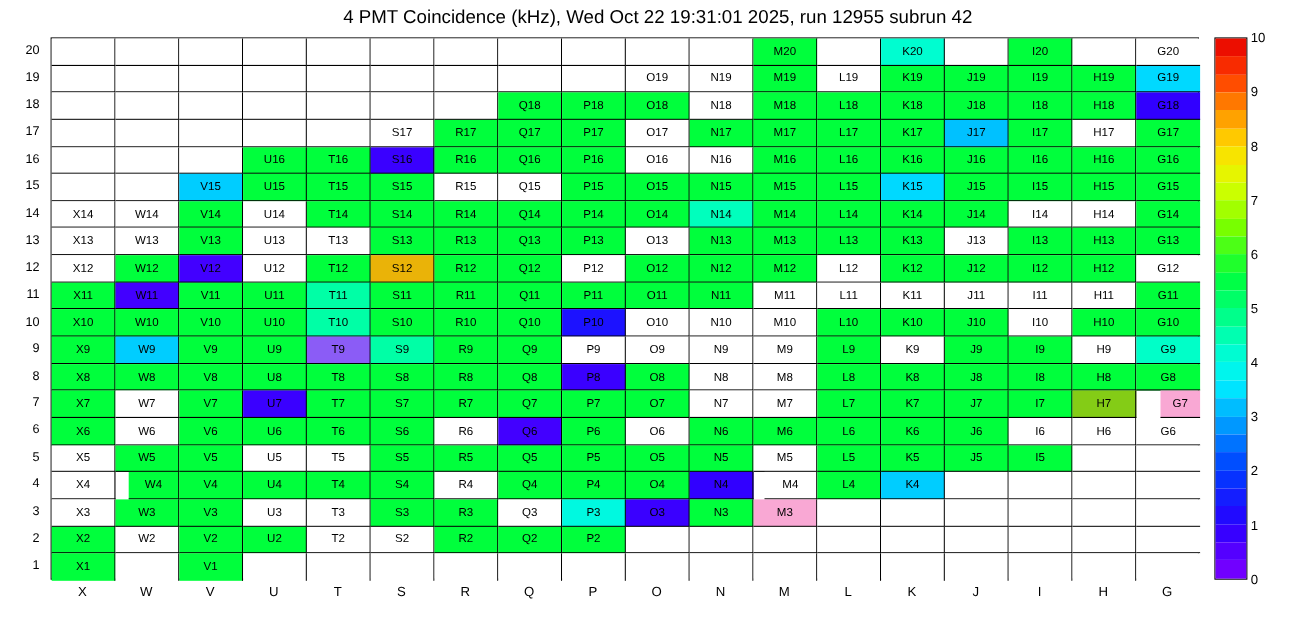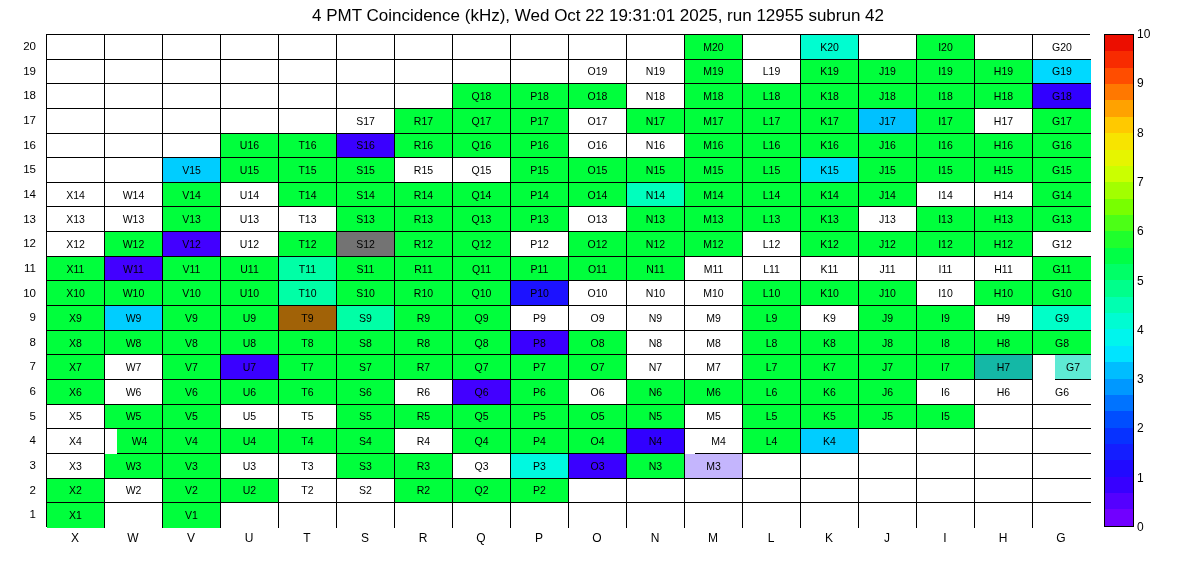--- a/index.html
+++ b/index.html
@@ -200,21 +200,21 @@
         <div class="cell" style="background: rgb(0, 255, 60);">K13</div>
         <div class="cell" style="background: rgb(255, 255, 255);">J13</div>
         <div class="cell" style="background: rgb(0, 255, 60);">I13</div>
         <div class="cell" style="background: rgb(0, 255, 60);">H13</div>
         <div class="cell lastcol" style="background: rgb(0, 255, 60);">G13</div>
         <div class="cell" style="background: rgb(255, 255, 255);">X12</div>
         <div class="cell" style="background: rgb(0, 255, 60);">W12</div>
         <div class="cell" style="background: rgb(66, 0, 255); color: rgb(0, 0, 0);">V12</div>
         <div class="cell" style="background: rgb(255, 255, 255);">U12</div>
         <div class="cell" style="background: rgb(0, 255, 60);">T12</div>
-        <div class="cell" style="background: #737373;">S12</div>
+        <div class="cell" style="background: #eab308;">S12</div>
         <div class="cell" style="background: rgb(0, 255, 60);">R12</div>
         <div class="cell" style="background: rgb(0, 255, 60);">Q12</div>
         <div class="cell" style="background: rgb(255, 255, 255);">P12</div>
         <div class="cell" style="background: rgb(0, 255, 60);">O12</div>
         <div class="cell" style="background: rgb(0, 255, 60);">N12</div>
         <div class="cell" style="background: rgb(0, 255, 60);">M12</div>
         <div class="cell" style="background: rgb(255, 255, 255); text-align: right;">L12</div>
         <div class="cell" style="background: rgb(0, 255, 60);">K12</div>
         <div class="cell" style="background: rgb(0, 255, 60);">J12</div>
         <div class="cell" style="background: rgb(0, 255, 60);">I12</div>
@@ -253,21 +253,21 @@
         <div class="cell" style="background: rgb(0, 255, 60);">L10</div>
         <div class="cell" style="background: rgb(0, 255, 60);">K10</div>
         <div class="cell" style="background: rgb(0, 255, 60);">J10</div>
         <div class="cell" style="background: rgb(255, 255, 255);">I10</div>
         <div class="cell" style="background: rgb(0, 255, 60);">H10</div>
         <div class="cell lastcol" style="background: rgb(0, 255, 60);">G10</div>
         <div class="cell" style="background: rgb(0, 255, 60);">X9</div>
         <div class="cell" style="background: rgb(0, 205, 255);">W9</div>
         <div class="cell" style="background: rgb(0, 255, 60);">V9</div>
         <div class="cell" style="background: rgb(0, 255, 60);">U9</div>
-        <div class="cell" style="background: #a16207;">T9</div>
+        <div class="cell" style="background: #8b5cf6;">T9</div>
         <div class="cell" style="background: rgb(0, 255, 166);">S9</div>
         <div class="cell" style="background: rgb(0, 255, 60);">R9</div>
         <div class="cell" style="background: rgb(0, 255, 60);">Q9</div>
         <div class="cell" style="background: rgb(255, 255, 255);">P9</div>
         <div class="cell" style="background: rgb(255, 255, 255);">O9</div>
         <div class="cell" style="background: rgb(255, 255, 255);">N9</div>
         <div class="cell" style="background: rgb(255, 255, 255);">M9</div>
         <div class="cell" style="background: rgb(0, 255, 60);">L9</div>
         <div class="cell" style="background: rgb(255, 255, 255);">K9</div>
         <div class="cell" style="background: rgb(0, 255, 60);">J9</div>
@@ -301,22 +301,22 @@
         <div class="cell" style="background: rgb(0, 255, 60);">R7</div>
         <div class="cell" style="background: rgb(0, 255, 60);">Q7</div>
         <div class="cell" style="background: rgb(0, 255, 60);">P7</div>
         <div class="cell" style="background: rgb(0, 255, 60);">O7</div>
         <div class="cell" style="background: rgb(255, 255, 255);">N7</div>
         <div class="cell" style="background: rgb(255, 255, 255);">M7</div>
         <div class="cell" style="background: rgb(0, 255, 60);">L7</div>
         <div class="cell" style="background: rgb(0, 255, 60);">K7</div>
         <div class="cell" style="background: rgb(0, 255, 60);">J7</div>
         <div class="cell" style="background: rgb(0, 255, 60);">I7</div>
-        <div class="cell" style="background: #14b8a6;">H7</div>
-        <div class="cell lastcol" style="background: #5eead4; margin-left: 22px;">G7</div>
+        <div class="cell" style="background: #84cc16;">H7</div>
+        <div class="cell lastcol" style="background: #f9a8d4; margin-left: 22px;">G7</div>
         <div class="cell" style="background: rgb(0, 255, 60);">X6</div>
         <div class="cell" style="background: rgb(255, 255, 255);">W6</div>
         <div class="cell" style="background: rgb(0, 255, 60);">V6</div>
         <div class="cell" style="background: rgb(0, 255, 60);">U6</div>
         <div class="cell" style="background: rgb(0, 255, 60);">T6</div>
         <div class="cell" style="background: rgb(0, 255, 60);">S6</div>
         <div class="cell" style="background: rgb(255, 255, 255);">R6</div>
         <div class="cell" style="background: rgb(66, 0, 255); color: rgb(0, 0, 0);">Q6</div>
         <div class="cell" style="background: rgb(0, 255, 60);">P6</div>
         <div class="cell" style="background: rgb(255, 255, 255);">O6</div>
@@ -368,21 +368,21 @@
         <div class="cell" style="background: rgb(0, 255, 60);">W3</div>
         <div class="cell" style="background: rgb(0, 255, 60);">V3</div>
         <div class="cell" style="background: rgb(255, 255, 255);">U3</div>
         <div class="cell" style="background: rgb(255, 255, 255);">T3</div>
         <div class="cell" style="background: rgb(0, 255, 60);">S3</div>
         <div class="cell" style="background: rgb(0, 255, 60);">R3</div>
         <div class="cell" style="background: rgb(255, 255, 255);">Q3</div>
         <div class="cell" style="background: rgb(0, 249, 224);">P3</div>
         <div class="cell" style="background: rgb(58, 0, 255); color: rgb(0, 0, 0);">O3</div>
         <div class="cell" style="background: rgb(0, 255, 60);">N3</div>
-        <div class="cell" style="background: #c4b5fd;">M3</div>
+        <div class="cell" style="background: #f9a8d4;">M3</div>
         <div class="cell"></div>
         <div class="cell"></div>
         <div class="cell"></div>
         <div class="cell"></div>
         <div class="cell"></div>
         <div class="cell lastcol"></div>
         <div class="cell" style="background: rgb(0, 255, 60);">X2</div>
         <div class="cell" style="background: rgb(255, 255, 255);">W2</div>
         <div class="cell" style="background: rgb(0, 255, 60);">V2</div>
         <div class="cell" style="background: rgb(0, 255, 60);">U2</div>

